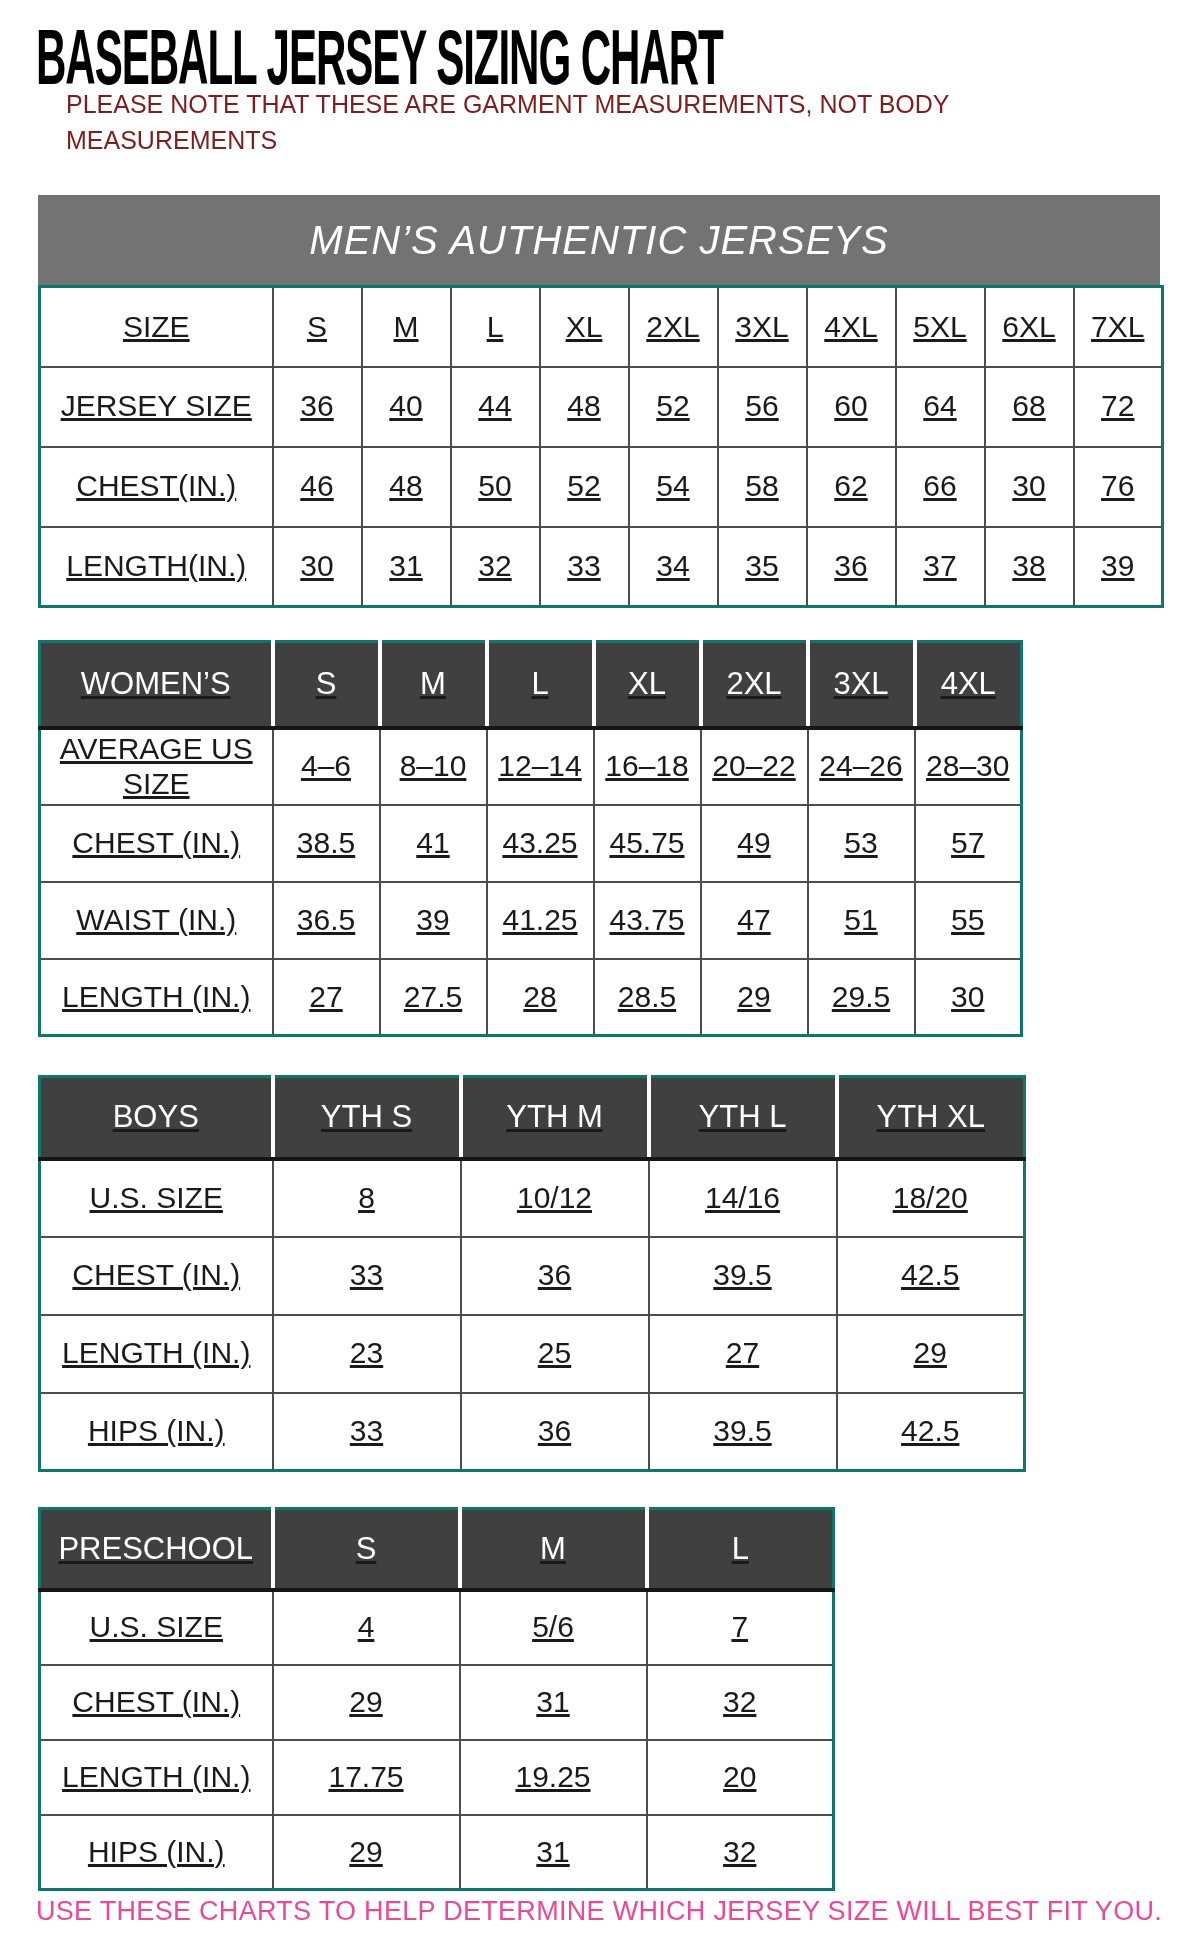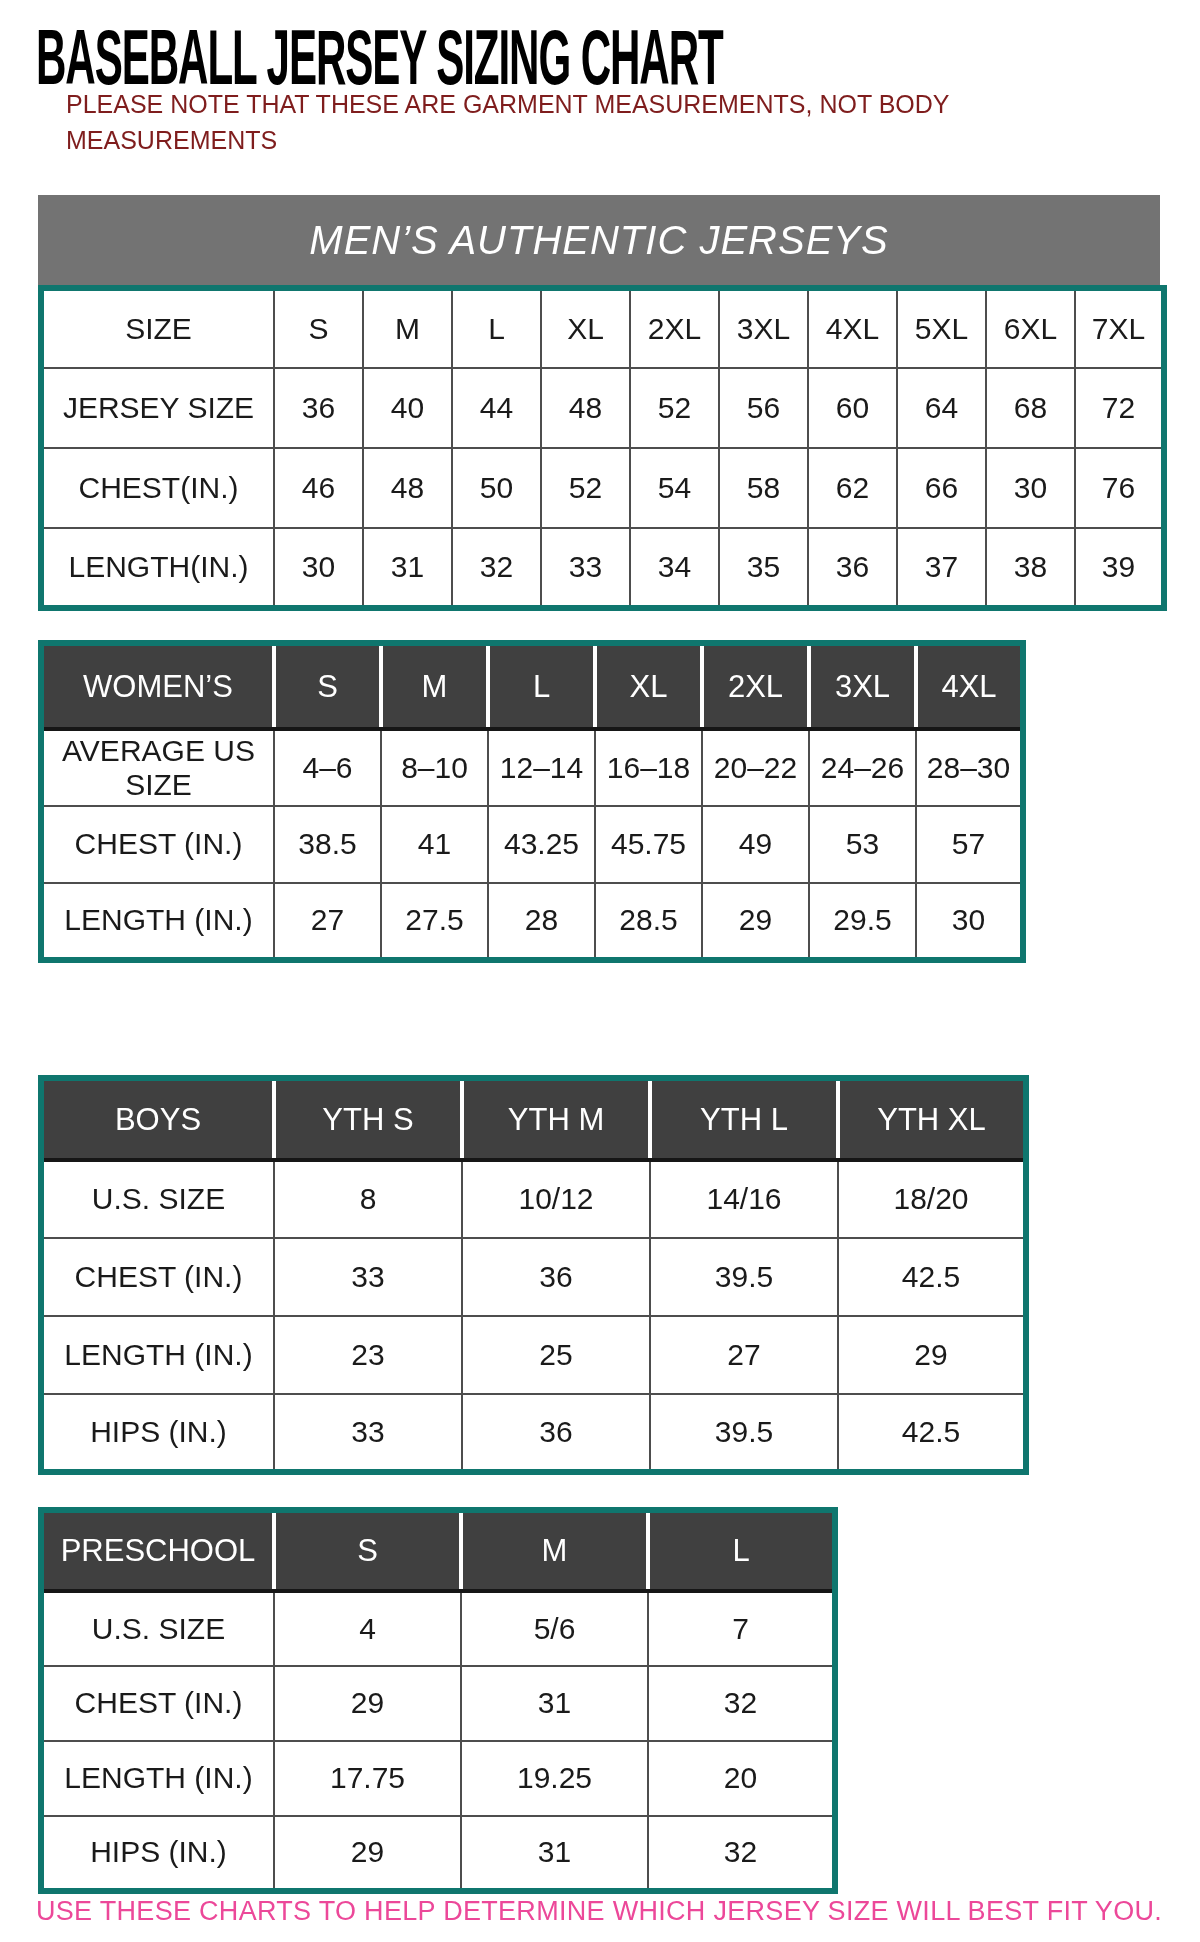--- a/index.html
+++ b/index.html
@@ -30,21 +30,22 @@
 
   .gray-bar {
     background:#737373; color:#ffffff;
     display:flex; align-items:center; justify-content:center;
     font-size:40px; letter-spacing:1px;
   }
   #mens-bar { left:38px; top:195px; width:1122px; height:90px;font-style:italic; }
 
   table.size-table {
     border-collapse:collapse; table-layout:fixed;
-    border:6px solid #0f766e;
+    border:3px solid #0f766e;
+    text-decoration:underline;
   }
   table.size-table td {
     border:2px solid #4d4d4d;
     text-align:center; vertical-align:middle;
     font-size:30px; line-height:1.15; padding:0;
     overflow:hidden;
   }
   table.size-table thead td {
     background:#404040; color:#ffffff;
     border-left:4px solid #ffffff; border-top:none;
@@ -193,20 +194,30 @@
       <td>CHEST (IN.)</td>
       <td>38.5</td>
       <td>41</td>
       <td>43.25</td>
       <td>45.75</td>
       <td>49</td>
       <td>53</td>
       <td>57</td>
     </tr>
     <tr>
+      <td>WAIST (IN.)</td>
+      <td>36.5</td>
+      <td>39</td>
+      <td>41.25</td>
+      <td>43.75</td>
+      <td>47</td>
+      <td>51</td>
+      <td>55</td>
+    </tr>
+    <tr>
       <td>LENGTH (IN.)</td>
       <td>27</td>
       <td>27.5</td>
       <td>28</td>
       <td>28.5</td>
       <td>29</td>
       <td>29.5</td>
       <td>30</td>
     </tr>
   </tbody>

